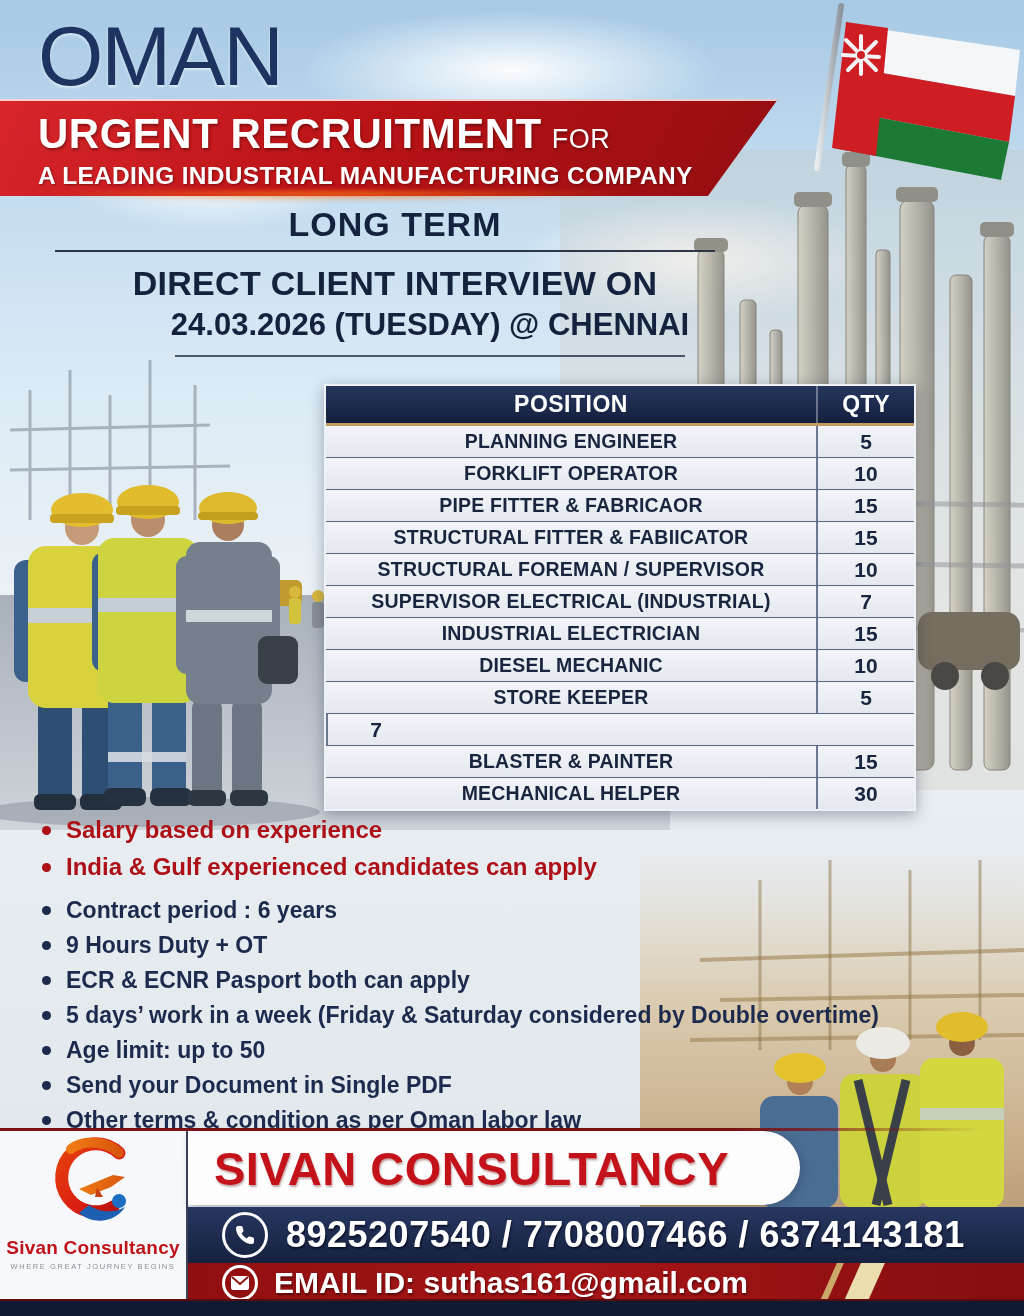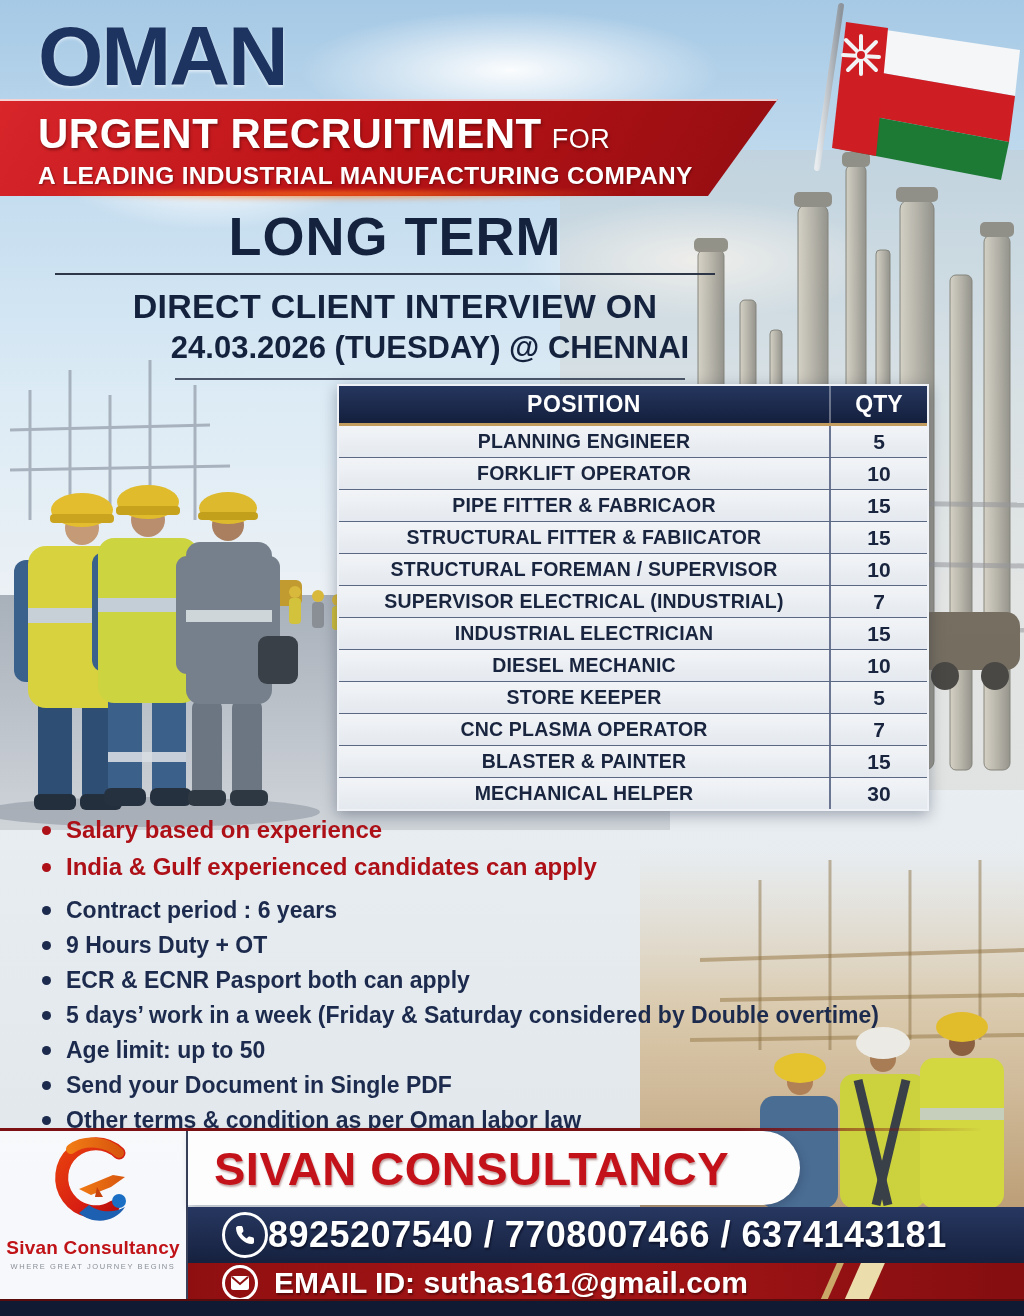--- a/index.html
+++ b/index.html
@@ -6,47 +6,47 @@
   .poster{
     position:relative;width:1024px;height:1316px;overflow:hidden;
     font-family:"Liberation Sans","DejaVu Sans",sans-serif;
     background:linear-gradient(180deg,#a6c9e5 0%,#c3dcef 14%,#dcebf5 30%,#ecf1f5 46%,#e8edf1 62%,#e4e9ee 80%,#dfe5ea 100%);
   }
   .cloud{position:absolute;border-radius:50%;background:radial-gradient(closest-side,rgba(255,255,255,.95),rgba(255,255,255,0));}
   .scene{position:absolute;inset:0;}
   
   .title{
     position:absolute;left:38px;top:8px;
-    font-size:84px;font-weight:700;letter-spacing:-2px;
+    font-size:84px;font-weight:400;letter-spacing:-2px;
     color:#1d3360;text-shadow:0 2px 3px rgba(255,255,255,.55);
   }
   .banner{
     position:absolute;left:0;top:99px;width:778px;height:97px;
     clip-path:polygon(0 0,100% 0,91% 100%,0 100%);
     background:linear-gradient(120deg,#d8262b 0%,#bb1317 45%,#930d11 100%);
     border-top:2px solid rgba(255,255,255,.8);
     color:#fff;padding:9px 0 0 38px;box-sizing:border-box;
   }
   .banner .l1{font-size:42px;font-weight:800;letter-spacing:.5px;text-shadow:1px 2px 3px rgba(60,0,0,.5);}
   .banner .l1 .suffix{font-size:27px;font-weight:400;margin-left:10px;}
   .banner .l2{font-size:24.5px;font-weight:700;margin-top:4px;letter-spacing:.3px;text-shadow:1px 1px 2px rgba(60,0,0,.5);}
   .banner-glow{
     position:absolute;left:0;top:191px;width:740px;height:12px;
     background:radial-gradient(55% 120% at 45% 0%,rgba(255,120,24,.9),rgba(255,120,24,0) 75%);
     filter:blur(2px);
   }
   .center-block{position:absolute;left:75px;top:205px;width:640px;text-align:center;color:#14223e;}
-  .term{font-size:54px;font-weight:800;letter-spacing:1px;}
+  .term{font-size:34px;font-weight:800;letter-spacing:1px;}
   .rule1{width:660px;margin:6px 0 10px -20px;border:none;border-top:2.5px solid #2e3748;}
   .interview-line{font-size:34px;font-weight:800;letter-spacing:.3px;margin-top:12px;}
   .interview-date{font-size:31px;font-weight:800;margin-top:4px;transform:translateX(35px);}
   .rule2{width:510px;margin:12px auto 0;border:none;border-top:2.5px solid rgba(40,50,72,.8);transform:translateX(35px);}
   
   .jobs-table{
-    position:absolute;left:337px;top:384px;width:588px;
+    position:absolute;left:324px;top:384px;width:588px;
     border:2px solid #eef1f5;box-shadow:0 4px 14px rgba(20,30,55,.35);
   }
   .t-head{display:flex;height:37px;background:linear-gradient(180deg,#25365e 0%,#141f3d 100%);
     color:#fff;font-weight:700;font-size:23px;border-bottom:3px solid #c29c5f;}
   .t-head .pos{flex:1;display:flex;align-items:center;justify-content:center;letter-spacing:.5px;}
   .t-head .qty{width:96px;display:flex;align-items:center;justify-content:center;border-left:2px solid rgba(255,255,255,.35);}
   .t-row{display:flex;height:31px;background:linear-gradient(180deg,#f2f4f7,#e4e9ef);
     border-bottom:1.5px solid #5b6884;color:#19253f;font-weight:700;}
   .t-row:last-child{border-bottom:none;}
   .t-row .pos{flex:1;display:flex;align-items:center;justify-content:center;font-size:19.5px;letter-spacing:.2px;white-space:nowrap;}
@@ -74,21 +74,21 @@
     border-radius:0 44px 44px 0;display:flex;align-items:center;
     box-shadow:2px 3px 8px rgba(30,40,60,.25);
   }
   .agency-name{
     padding-left:26px;font-size:47px;font-weight:800;color:#c3121a;letter-spacing:.5px;
     text-shadow:1px 2px 2px rgba(90,0,0,.35);white-space:nowrap;
   }
   .phone-bar{
     position:absolute;left:188px;top:1207px;width:836px;height:56px;
     background:linear-gradient(180deg,#273761 0%,#16213e 100%);
-    display:flex;align-items:center;padding-left:34px;box-sizing:border-box;
+    display:flex;align-items:center;padding-left:34px;box-sizing:border-box;gap:18px;
   }
   .phone-numbers{color:#fff;font-size:36px;font-weight:800;letter-spacing:.5px;white-space:nowrap;text-shadow:1px 2px 2px rgba(0,0,20,.6);}
   .email-bar{
     position:absolute;left:188px;top:1263px;width:944px;height:39px;
     background:linear-gradient(90deg,#8f0f10 0%,#a81517 40%,#7c0c0e 100%);
     display:flex;align-items:center;padding-left:34px;box-sizing:border-box;gap:16px;overflow:hidden;
   }
   .email-bar .stripe{position:absolute;left:664px;top:-6px;width:24px;height:52px;background:#ecddad;transform:skewX(-24deg);}
   .email-bar .stripe2{position:absolute;left:640px;top:-6px;width:7px;height:52px;background:#caa968;transform:skewX(-24deg);}
   .email-text{color:#fff;font-size:30px;font-weight:800;white-space:nowrap;text-shadow:1px 2px 2px rgba(40,0,0,.55);}
@@ -341,21 +341,20 @@
           <div class="t-cell pos">DIESEL MECHANIC</div>
           <div class="t-cell qty">10</div>
         </div>
 
         <div class="t-row">
           <div class="t-cell pos">STORE KEEPER</div>
           <div class="t-cell qty">5</div>
         </div>
 
         <div class="t-row">
-          <div class="t-cell pos">CNC PLASMA OPERATOR</div>
           <div class="t-cell qty">7</div>
         </div>
 
         <div class="t-row">
           <div class="t-cell pos">BLASTER &amp; PAINTER</div>
           <div class="t-cell qty">15</div>
         </div>
 
         <div class="t-row">
           <div class="t-cell pos">MECHANICAL HELPER</div>

